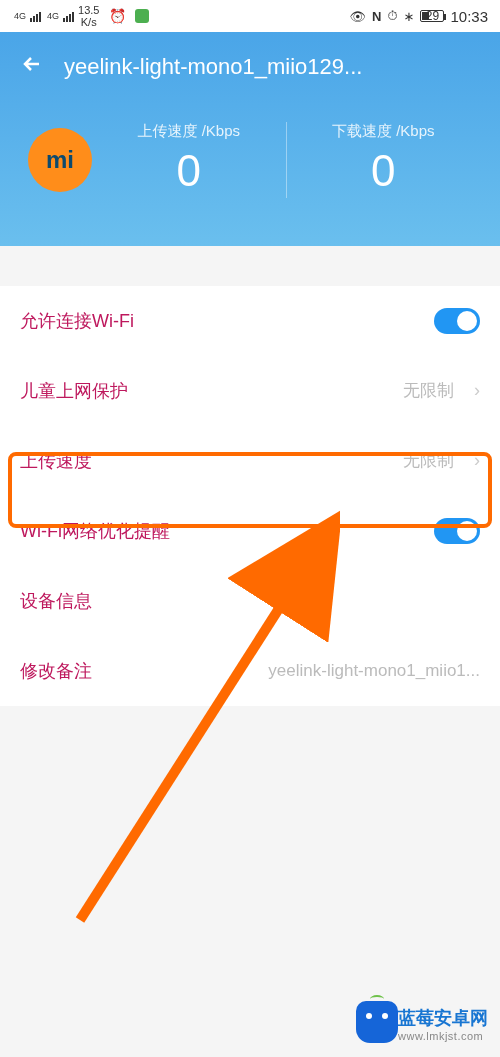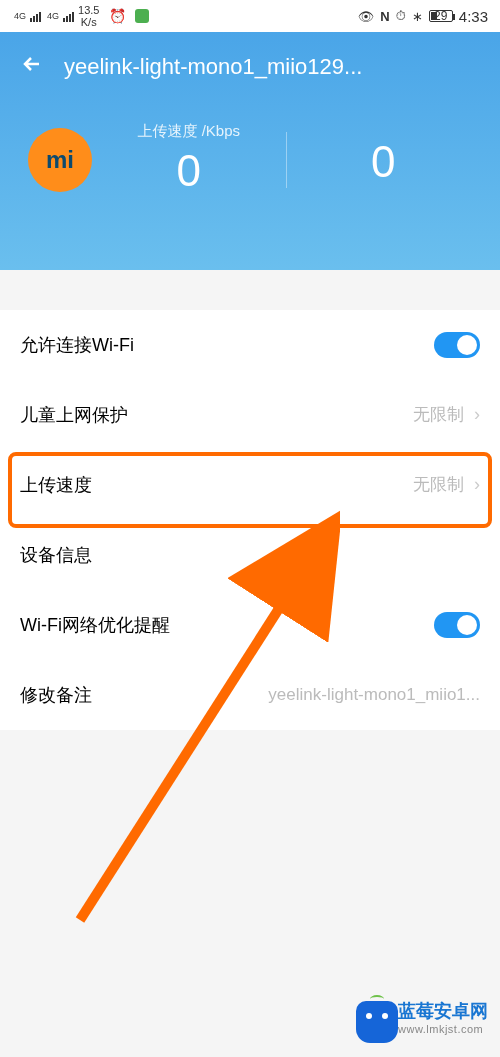--- a/index.html
+++ b/index.html
@@ -82,21 +82,21 @@
     .battery-text {
       font-size: 12px;
       position: absolute;
       left: 50%;
       top: 50%;
       transform: translate(-50%, -50%);
       color: #333;
     }
     .header {
       background: linear-gradient(to bottom, #4aa5e8, #6abfee);
-      padding: 0 20px 72px;
+      padding: 0 20px 48px;
     }
     .nav-row {
       height: 70px;
       display: flex;
       align-items: center;
       gap: 20px;
     }
     .back-arrow {
       color: #fff;
       font-size: 28px;
@@ -160,28 +160,28 @@
       display: flex;
       align-items: center;
       justify-content: space-between;
       padding: 0 20px;
       font-size: 18px;
       color: #333;
       position: relative;
       background: #fff;
     }
     .row-label {
-      color: #000000;
+      color: #be185d;
     }
     .row-value {
       color: #bbb;
       font-size: 17px;
       display: flex;
       align-items: center;
-      gap: 10px;
+      gap: 20px;
     }
     .chevron {
       color: #ccc;
       font-size: 18px;
     }
     .toggle {
       width: 46px;
       height: 26px;
       background: #2196f3;
       border-radius: 13px;
@@ -213,21 +213,21 @@
       left: 60px;
       top: 500px;
       z-index: 10;
       pointer-events: none;
     }
     .watermark {
       position: absolute;
       right: 12px;
       bottom: 14px;
       display: flex;
-      align-items: flex-start;
+      align-items: flex-end;
       z-index: 20;
     }
     .wm-logo {
       width: 42px;
       height: 42px;
       background: #1565d8;
       border-radius: 10px 10px 14px 14px;
       position: relative;
     }
     .wm-eyes {
@@ -297,21 +297,21 @@
   <div class="status-right">
     <span style="font-size:13px">👁</span>
     <span style="font-size:13px;font-weight:bold">N</span>
     <span style="font-size:13px">⏱</span>
     <span style="font-size:13px">∗</span>
     <span class="battery-box">
       <span class="battery-level"></span>
       <span class="battery-cap"></span>
       <span class="battery-text">29</span>
     </span>
-    <span style="font-size:15px">4:33</span>
+    <span style="font-size:15px">10:33</span>
   </div>
 </div>
 
 <div class="header">
   <div class="nav-row">
     <span class="back-arrow">
       <svg width="24" height="24" viewBox="0 0 24 24" fill="none" stroke="#fff" stroke-width="2.5">
           <path d="M19 12H5M11 18l-6-6 6-6"></path>
         </svg>
     </span>
@@ -320,20 +320,21 @@
   <div class="speed-section">
     <div class="brand-circle">
       <span>mi</span>
     </div>
     <div class="speed-cols">
       <div class="speed-col">
         <div class="speed-label">上传速度 /Kbps</div>
         <div class="speed-value">0</div>
       </div>
       <div class="speed-col">
+        <div class="speed-label">下载速度 /Kbps</div>
         <div class="speed-value">0</div>
       </div>
     </div>
   </div>
 </div>
 
 <div class="settings-list">
 
   <div class="settings-row">
     <span class="row-label">允许连接Wi-Fi</span>
@@ -352,28 +353,28 @@
 
   <div class="settings-row">
     <span class="row-label">上传速度</span>
     <span class="row-value">
       <span>无限制</span>
       <span class="chevron">›</span>
     </span>
   </div>
 
   <div class="settings-row">
-    <span class="row-label">设备信息</span>
-  </div>
-
-  <div class="settings-row">
     <span class="row-label">Wi-Fi网络优化提醒</span>
     <div class="toggle">
         <div class="toggle-knob"></div>
       </div>
+  </div>
+
+  <div class="settings-row">
+    <span class="row-label">设备信息</span>
   </div>
 
   <div class="settings-row">
     <span class="row-label">修改备注</span>
     <span class="row-value">
       <span>yeelink-light-mono1_miio1...</span>
     </span>
   </div>
 
 </div>

